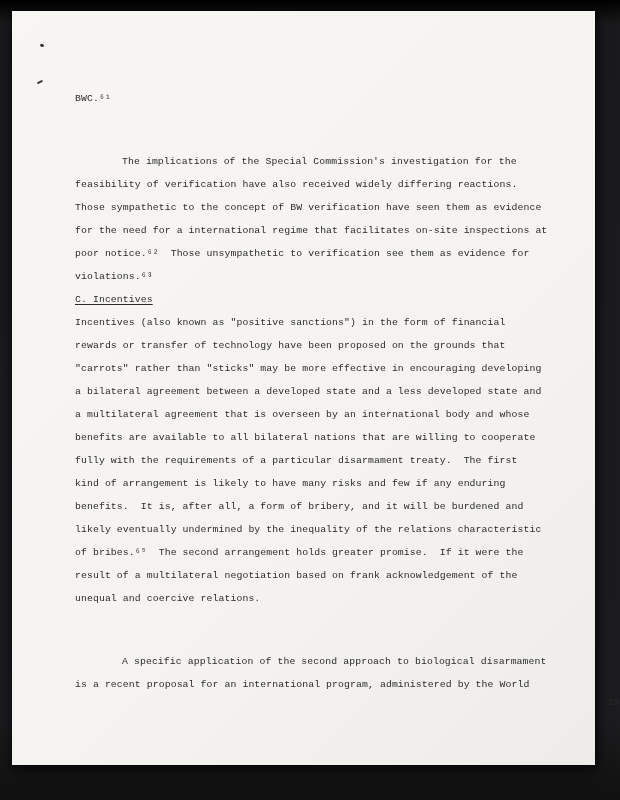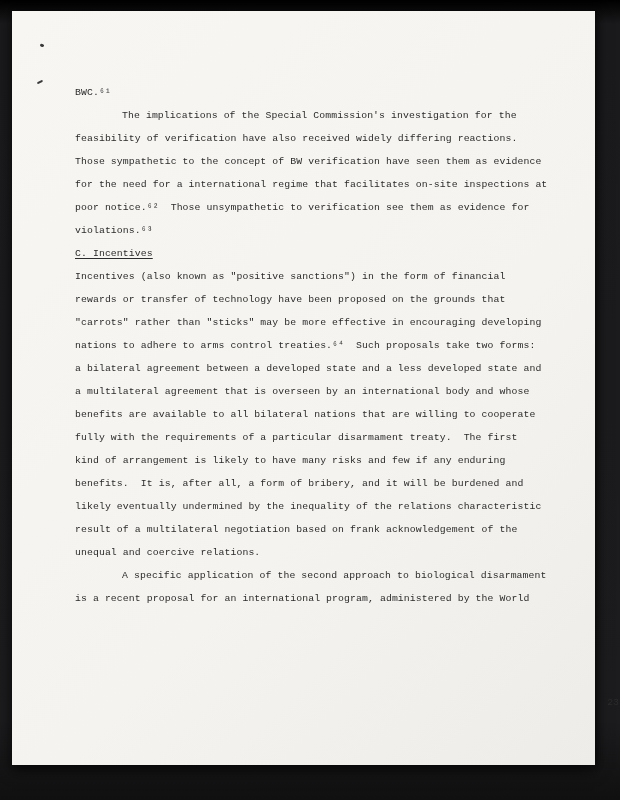--- a/index.html
+++ b/index.html
@@ -22,33 +22,34 @@
     left: 12px;
     top: 11px;
     width: 583px;
     height: 754px;
     background: linear-gradient(135deg, #f7f6f3 0%, #f4f3ef 60%, #edece8 100%);
     box-shadow: 0 5px 14px rgba(0,0,0,0.65), 2px 0 6px rgba(0,0,0,0.4);
   }
   .text-block {
     position: absolute;
     left: 63px;
-    top: 70px;
+    top: 76px;
     right: 50px;
   }
   .line {
     height: 23px;
     line-height: 23px;
     font-size: 9.8px;
     color: #2b2b2b;
     white-space: pre;
     letter-spacing: 0.1px;
   }
   .line.indent {
     padding-left: 47px;
+    margin-top: 40px;
   }
   .line.underline {
     text-decoration: underline;
     text-underline-offset: 2px;
     font-family: Liberation Mono, monospace;
   }
   .page-number {
     position: absolute;
     left: 0;
     top: 686px;
@@ -92,28 +93,28 @@
       <div class="line indent">The implications of the Special Commission's investigation for the</div>
       <div class="line">feasibility of verification have also received widely differing reactions.</div>
       <div class="line">Those sympathetic to the concept of BW verification have seen them as evidence</div>
       <div class="line">for the need for a international regime that facilitates on-site inspections at</div>
       <div class="line">poor notice.⁶²  Those unsympathetic to verification see them as evidence for</div>
       <div class="line">violations.⁶³</div>
       <div class="line underline">C. Incentives</div>
       <div class="line">Incentives (also known as "positive sanctions") in the form of financial</div>
       <div class="line">rewards or transfer of technology have been proposed on the grounds that</div>
       <div class="line">"carrots" rather than "sticks" may be more effective in encouraging developing</div>
-      <div class="line">nations to adhere to arms control treaties.⁶⁴  Such proposals take two forms:</div>
       <div class="line">a bilateral agreement between a developed state and a less developed state and</div>
       <div class="line">a multilateral agreement that is overseen by an international body and whose</div>
       <div class="line">benefits are available to all bilateral nations that are willing to cooperate</div>
       <div class="line">fully with the requirements of a particular disarmament treaty.  The first</div>
       <div class="line">kind of arrangement is likely to have many risks and few if any enduring</div>
       <div class="line">benefits.  It is, after all, a form of bribery, and it will be burdened and</div>
       <div class="line">likely eventually undermined by the inequality of the relations characteristic</div>
+      <div class="line">of bribes.⁶⁵  The second arrangement holds greater promise.  If it were the</div>
       <div class="line">result of a multilateral negotiation based on frank acknowledgement of the</div>
       <div class="line">unequal and coercive relations.</div>
       <div class="line indent">A specific application of the second approach to biological disarmament</div>
       <div class="line">is a recent proposal for an international program, administered by the World</div>
     </div>
 
     <div class="page-number">23</div>
   </div>
 </div>
 

